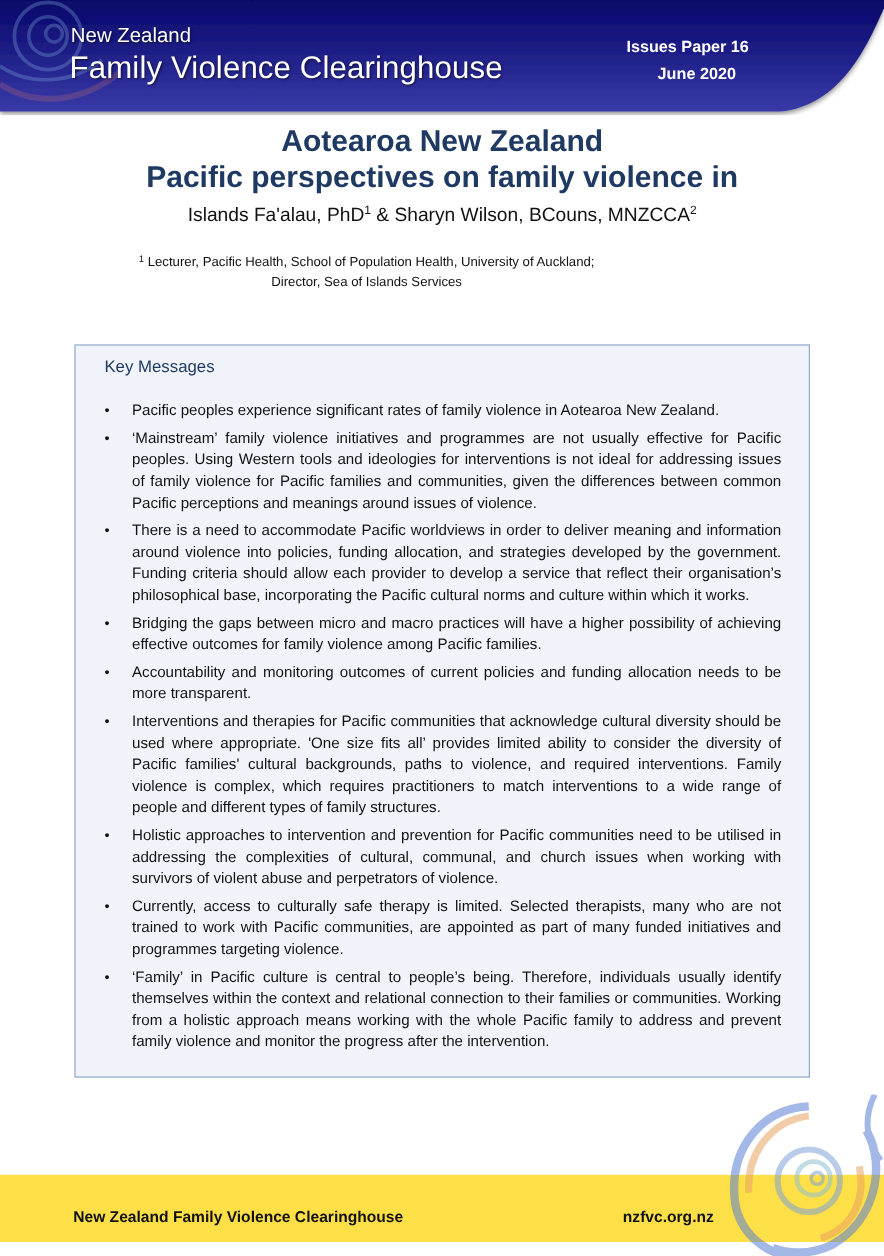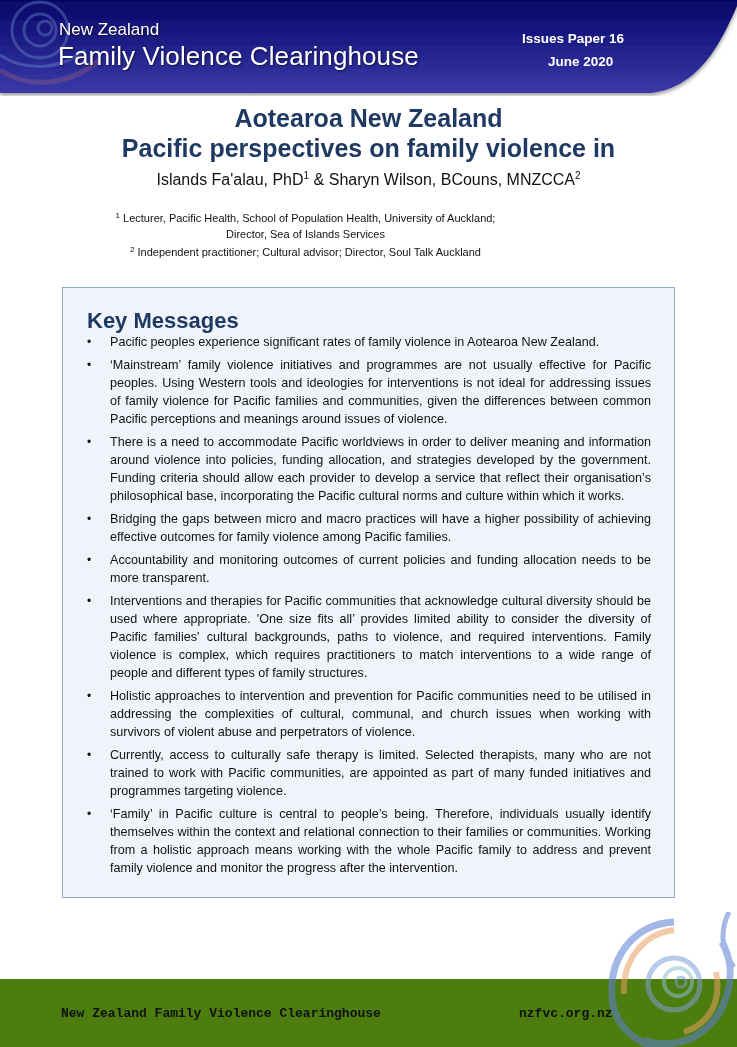--- a/index.html
+++ b/index.html
@@ -40,35 +40,35 @@
     position: absolute; left: 0; top: 208px; width: 611px; text-align: center;
     font-size: 11px; color: #111; line-height: 15.5px;
   }
   .affil sup { font-size: 8px; vertical-align: 4px; }
 
   .key-box {
     position: absolute; left: 62px; top: 287px; width: 613px; height: 611px;
     background: #f0f4fa; border: 1px solid #8fa9cc;
   }
   .key-title {
-    position: absolute; left: 24px; top: 20px; font-size: 22px; font-weight: bold; color: #1f3a62;
+    position: absolute; left: 24px; top: 9px; font-size: 14px; font-weight: normal; color: #1f3a62;
   }
   .key-list {
     position: absolute; left: 24px; top: 45px; width: 564px; list-style: none;
   }
   .key-list li {
     position: relative; padding-left: 23px; font-size: 12.6px; line-height: 18px;
     text-align: justify; margin-bottom: 5px; color: #111;
   }
   .key-list li .bullet {
     position: absolute; left: 0; top: 0; width: 10px; text-align: left; font-size: 12px;
   }
 
   .footer {
-    position: absolute; left: 0; top: 979px; width: 737px; height: 68px; background: #4d7c0f; font-family: Liberation Mono, monospace;
+    position: absolute; left: 0; top: 979px; width: 737px; height: 56px; background: #fde047;
   }
   .footer-org {
     position: absolute; left: 61px; top: 27px; font-size: 13px; font-weight: bold; color: #111;
   }
   .footer-url {
     position: absolute; left: 519px; top: 27px; font-size: 13px; font-weight: bold; color: #111;
   }
   .koru {
     position: absolute; left: 604px; top: 912px; width: 133px; height: 135px; opacity: 0.55;
   }
@@ -107,21 +107,20 @@
   <div>Pacific perspectives on family violence in</div>
 </div>
 
 <div class="authors">
   <span>Islands Fa'alau, PhD</span><sup>1</sup><span style="white-space:pre"> &amp; </span><span>Sharyn Wilson, BCouns, MNZCCA</span><sup>2</sup>
 </div>
 
 <div class="affil">
   <div><sup>1</sup><span style="white-space:pre-wrap"> Lecturer, Pacific Health, School of Population Health, University of Auckland;</span></div>
   <div><span>Director, Sea of Islands Services</span></div>
-  <div><sup>2</sup><span style="white-space:pre-wrap"> Independent practitioner; Cultural advisor; Director, Soul Talk Auckland</span></div>
 </div>
 
 <div class="key-box">
   <div class="key-title">Key Messages</div>
   <ul class="key-list">
     <li><span class="bullet">•</span><span>Pacific peoples experience significant rates of family violence in Aotearoa New Zealand.</span></li>
     <li><span class="bullet">•</span><span>‘Mainstream’ family violence initiatives and programmes are not usually effective for Pacific peoples. Using Western tools and ideologies for interventions is not ideal for addressing issues of family violence for Pacific families and communities, given the differences between common Pacific perceptions and meanings around issues of violence.</span></li>
     <li><span class="bullet">•</span><span>There is a need to accommodate Pacific worldviews in order to deliver meaning and information around violence into policies, funding allocation, and strategies developed by the government. Funding criteria should allow each provider to develop a service that reflect their organisation’s philosophical base, incorporating the Pacific cultural norms and culture within which it works.</span></li>
     <li><span class="bullet">•</span><span>Bridging the gaps between micro and macro practices will have a higher possibility of achieving effective outcomes for family violence among Pacific families.</span></li>
     <li><span class="bullet">•</span><span>Accountability and monitoring outcomes of current policies and funding allocation needs to be more transparent.</span></li>

